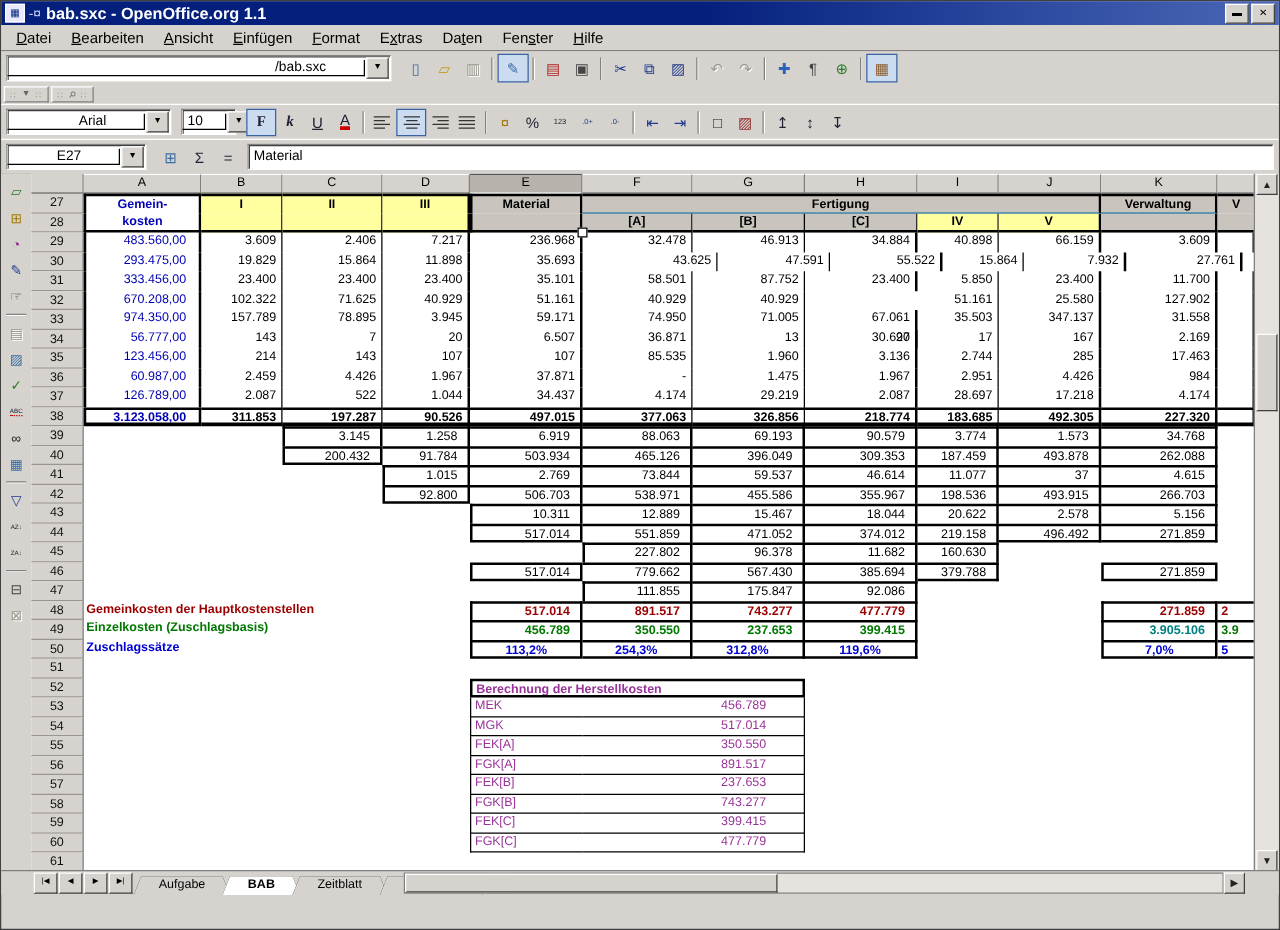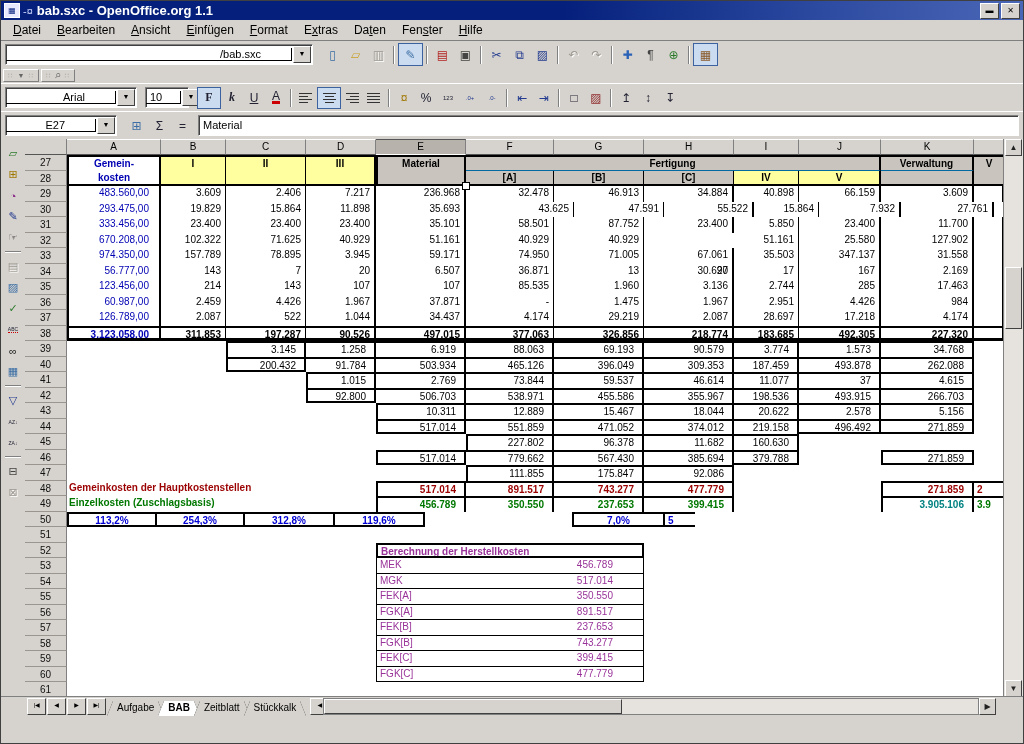--- a/index.html
+++ b/index.html
@@ -105,21 +105,21 @@
   .thumb{position:absolute;background:#d6d3ce;border:1px solid;border-color:#fff #404040 #404040 #fff;box-sizing:border-box;}
   
   .tabrow{position:absolute;left:1px;right:1px;bottom:28px;height:19px;background:#d6d3ce;border-top:1px solid #808080;
     display:flex;align-items:flex-end;}
   .navbtn{width:17px;height:15px;margin:0 1px 1px 0;background:#d6d3ce;border:1px solid;border-color:#fff #404040 #404040 #fff;
     font-size:6px;line-height:13px;text-align:center;flex:none;}
   .tab{position:relative;height:16px;flex:none;margin-right:-6px;}
   .tab .shape{position:absolute;left:0;right:0;bottom:0;height:0;border-bottom:15px solid #d6d3ce;
     border-left:6px solid transparent;border-right:6px solid transparent;filter:drop-shadow(0 0 0.5px #000);}
   .tab.active .shape{border-bottom-color:#fff;}
-  .tab .tl{position:relative;display:block;font-size:10px;line-height:15px;text-align:center;padding:0 10px;}
+  .tab .tl{position:relative;display:block;font-size:10px;line-height:15px;text-align:center;padding:0 20px;}
   .tab.active .tl{font-weight:bold;}
   .hscrolltrough{position:absolute;bottom:1px;height:17px;background:#e6e3df;border:1px solid #808080;box-sizing:border-box;}
   
   .statusbar{position:absolute;left:1px;right:1px;bottom:3px;height:24px;background:#d6d3ce;border-top:1px solid #fff;
     display:flex;align-items:center;padding-left:6px;}
   .sf{height:18px;line-height:16px;font-size:11px;padding:0 5px;box-sizing:border-box;border:1px solid;
     border-color:#808080 #fff #fff #808080;margin-right:4px;flex:none;white-space:nowrap;overflow:hidden;}
 </style>
 </head>
 <body>
@@ -742,20 +742,21 @@
           <div class="cc nc pr8 bx bold green" style="width: 88px;">350.550</div>
           <div class="cc nc pr8 bx bold green" style="width: 90px;">237.653</div>
           <div class="cc nc pr8 bx bold green" style="width: 90px;">399.415</div>
           <div class="cc " style="width: 65px;"></div>
           <div class="cc " style="width: 82px;"></div>
           <div class="cc nc pr8 bx bl bold green teal" style="width: 93px;">3.905.106</div>
           <div class="cc nc pr8 bx bold green frag" style="width: 30px;">3.9</div>
         </div>
         <div class="srow">
           <div class="rh">50</div>
+          <div class="cc lab blueb" style="width: 309px;">Zuschlagssätze</div>
           <div class="cc nc pr8 bx bl bb bold blueb ctr" style="width: 90px;">113,2%</div>
           <div class="cc nc pr8 bx bb bold blueb ctr" style="width: 88px;">254,3%</div>
           <div class="cc nc pr8 bx bb bold blueb ctr" style="width: 90px;">312,8%</div>
           <div class="cc nc pr8 bx bb bold blueb ctr" style="width: 90px;">119,6%</div>
           <div class="cc " style="width: 65px;"></div>
           <div class="cc " style="width: 82px;"></div>
           <div class="cc nc pr8 bx bl bb bold blueb ctr" style="width: 93px;">7,0%</div>
           <div class="cc nc pr8 bx bb bold blueb ctr frag" style="width: 30px;">5</div>
         </div>
         <div class="srow">

